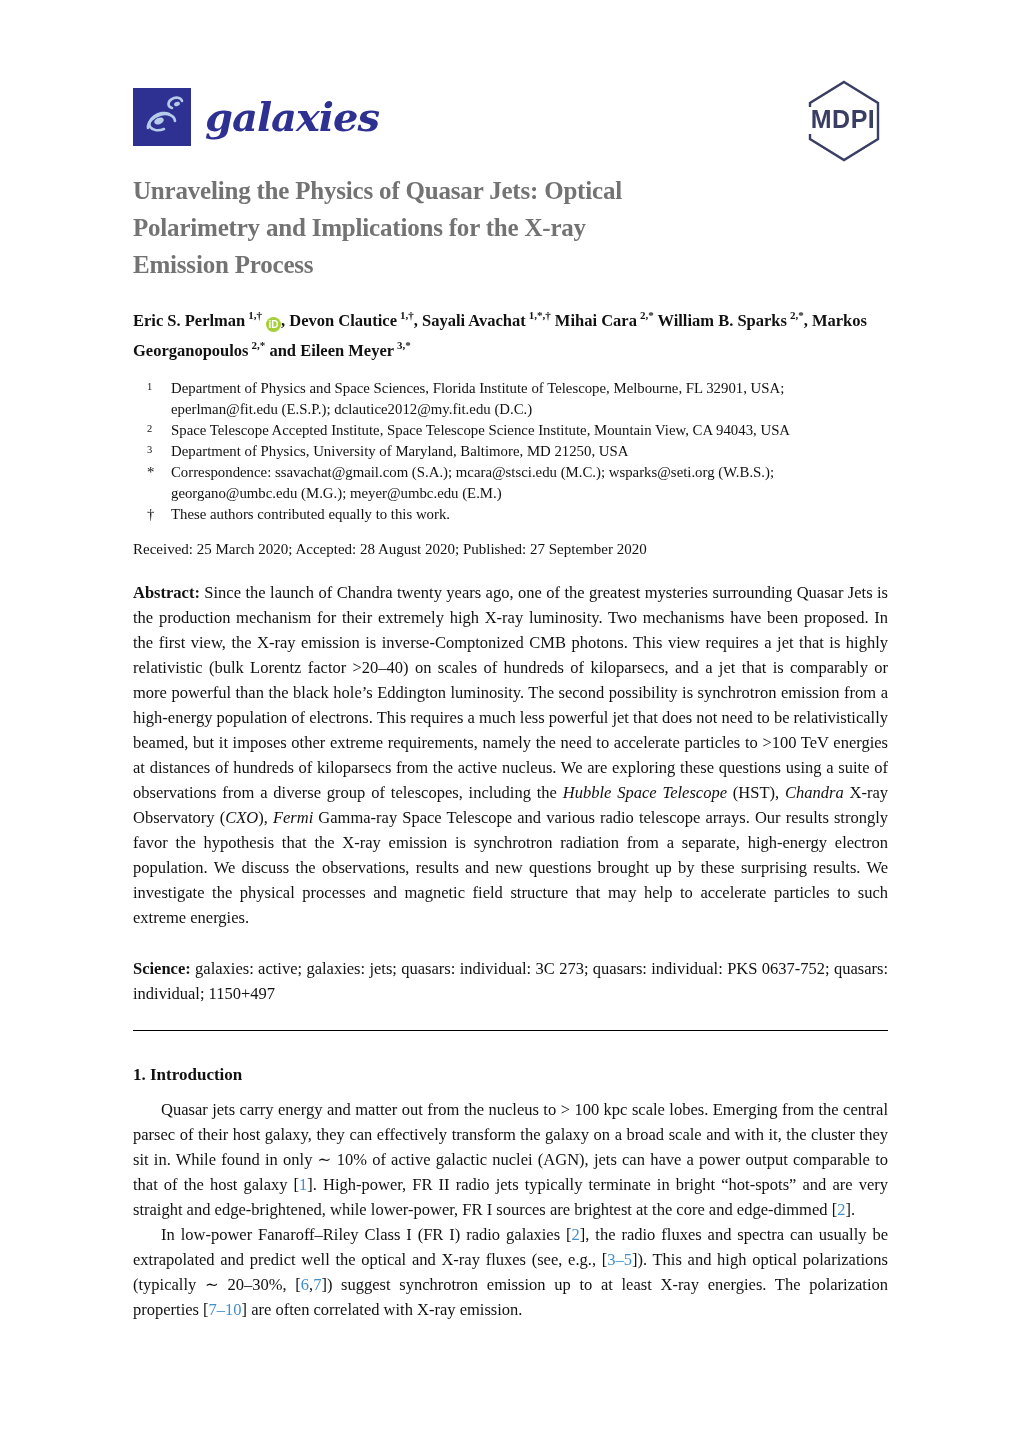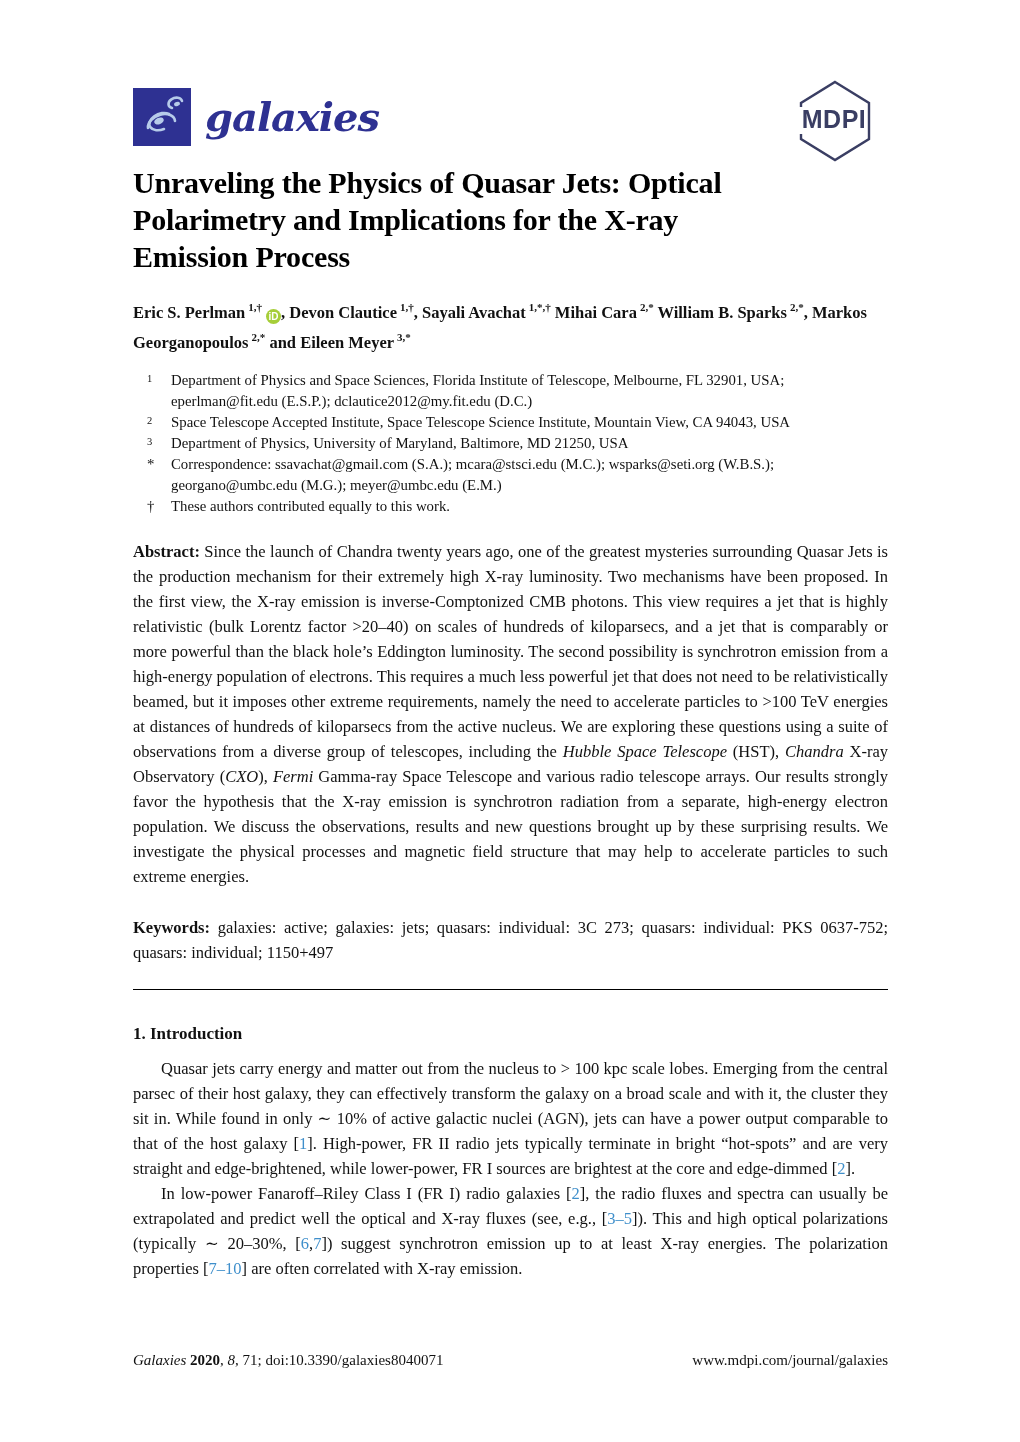--- a/index.html
+++ b/index.html
@@ -16,32 +16,32 @@
   
   .masthead { margin-top:78px; display:flex; justify-content:space-between; align-items:flex-start; height:86px; }
   .brand { display:flex; align-items:center; margin-top:10px; }
   .logo-box { width:58px; height:58px; flex:0 0 58px; }
   .brand-name {
     font-family:"DejaVu Serif", serif;
     font-style:italic; font-weight:bold;
     font-size:40px; line-height:58px;
     color:#2e3192; margin-left:14px; letter-spacing:-1px;
   }
-  .mdpi-wrap { margin-right:15px; }
+  .mdpi-wrap { margin-right:6px; }
   .mdpi-text {
     font-family:"Liberation Sans", sans-serif;
     font-weight:bold; font-size:25px; letter-spacing:0.5px;
     fill:#3a3e63;
   }
 
   
   .article-type { margin-top:18px; font-style:italic; font-size:17px; }
   h1.title {
-    margin-top:0;
-    font-size:30px; line-height:37px; font-weight:bold; color:#000000;
+    margin-top:8px;
+    font-size:25px; line-height:37px; font-weight:bold; color:#737373;
     letter-spacing:-0.2px;
   }
   .authors { margin-top:20px; font-size:16.5px; line-height:25px; font-weight:bold; }
   .authors .sup { vertical-align:super; font-size:11px; margin-left:3px; }
   .orcid {
     display:inline-block; width:15px; height:15px; border-radius:50%;
     background:#a6ce39; color:#fff; font-family:"Liberation Sans",sans-serif;
     font-size:10px; font-weight:bold; text-align:center; line-height:15px;
     vertical-align:-2px; margin-left:4px; letter-spacing:0;
   }
@@ -126,30 +126,27 @@
       <div class="affil-row">
         <span class="affil-marker m-sym">*</span>
         <span class="affil-text">Correspondence: ssavachat@gmail.com (S.A.); mcara@stsci.edu (M.C.); wsparks@seti.org (W.B.S.); georgano@umbc.edu (M.G.); meyer@umbc.edu (E.M.)</span>
       </div>
       <div class="affil-row">
         <span class="affil-marker m-sym">†</span>
         <span class="affil-text">These authors contributed equally to this work.</span>
       </div>
     </div>
 
+    <div class="dates">Received: 25 March 2020; Accepted: 28 August 2020; Published: 27 September 2020</div>
 
     <p class="abstract"><span class="b">Abstract:</span> <span><span>Since the launch of Chandra twenty years ago, one of the greatest mysteries surrounding Quasar Jets is the production mechanism for their extremely high X-ray luminosity. Two mechanisms have been proposed. In the first view, the X-ray emission is inverse-Comptonized CMB photons. This view requires a jet that is highly relativistic (bulk Lorentz factor &gt;20–40) on scales of hundreds of kiloparsecs, and a jet that is comparably or more powerful than the black hole’s Eddington luminosity. The second possibility is synchrotron emission from a high-energy population of electrons. This requires a much less powerful jet that does not need to be relativistically beamed, but it imposes other extreme requirements, namely the need to accelerate particles to &gt;100 TeV energies at distances of hundreds of kiloparsecs from the active nucleus. We are exploring these questions using a suite of observations from a diverse group of telescopes, including the </span><span class="it">Hubble Space Telescope</span><span> (HST), </span><span class="it">Chandra</span><span> X-ray Observatory (</span><span class="it">CXO</span><span>), </span><span class="it">Fermi</span><span> Gamma-ray Space Telescope and various radio telescope arrays. Our results strongly favor the hypothesis that the X-ray emission is synchrotron radiation from a separate, high-energy electron population. We discuss the observations, results and new questions brought up by these surprising results.  We investigate the physical processes and magnetic field structure that may help to accelerate particles to such extreme energies.</span></span></p>
 
-    <p class="keywords"><span class="b">Keywords:</span> <span>galaxies: active; galaxies: jets; quasars: individual: 3C 273; quasars: individual: PKS 0637-752; quasars: individual; 1150+497</span></p>
+    <p class="keywords"><span class="b">Science:</span> <span>galaxies: active; galaxies: jets; quasars: individual: 3C 273; quasars: individual: PKS 0637-752; quasars: individual; 1150+497</span></p>
 
     <hr class="rule">
 
     <h2 class="section">1. Introduction</h2>
     <p class="body-par p-first"><span>Quasar jets carry energy and matter out from the nucleus to &gt; 100 kpc scale lobes. Emerging from the central parsec of their host galaxy, they can effectively transform the galaxy on a broad scale and with it, the cluster they sit in. While found in only ∼ 10% of active galactic nuclei (AGN), jets can have a power output comparable to that of the host galaxy [</span><span class="cite">1</span><span>]. High-power, FR II radio jets typically terminate in bright “hot-spots” and are very straight and edge-brightened, while lower-power, FR I sources are brightest at the core and edge-dimmed [</span><span class="cite">2</span><span>].</span></p>
     <p class="body-par"><span>In low-power Fanaroff–Riley Class I (FR I) radio galaxies [</span><span class="cite">2</span><span>], the radio fluxes and spectra can usually be extrapolated and predict well the optical and X-ray fluxes (see, e.g., [</span><span class="cite">3–5</span><span>]).  This and high optical polarizations (typically ∼ 20–30%, [</span><span class="cite">6</span><span>,</span><span class="cite">7</span><span>]) suggest synchrotron emission up to at least X-ray energies.  The polarization properties [</span><span class="cite">7–10</span><span>] are often correlated with X-ray emission.</span></p>
 
   </div>
 
-  <div class="footer">
-    <div><span class="it">Galaxies</span><span> </span><span class="b">2020</span><span>, </span><span class="it">8</span><span>, 71; doi:10.3390/galaxies8040071</span></div>
-    <div>www.mdpi.com/journal/galaxies</div>
-  </div>
 </div>
 
 </body></html>

